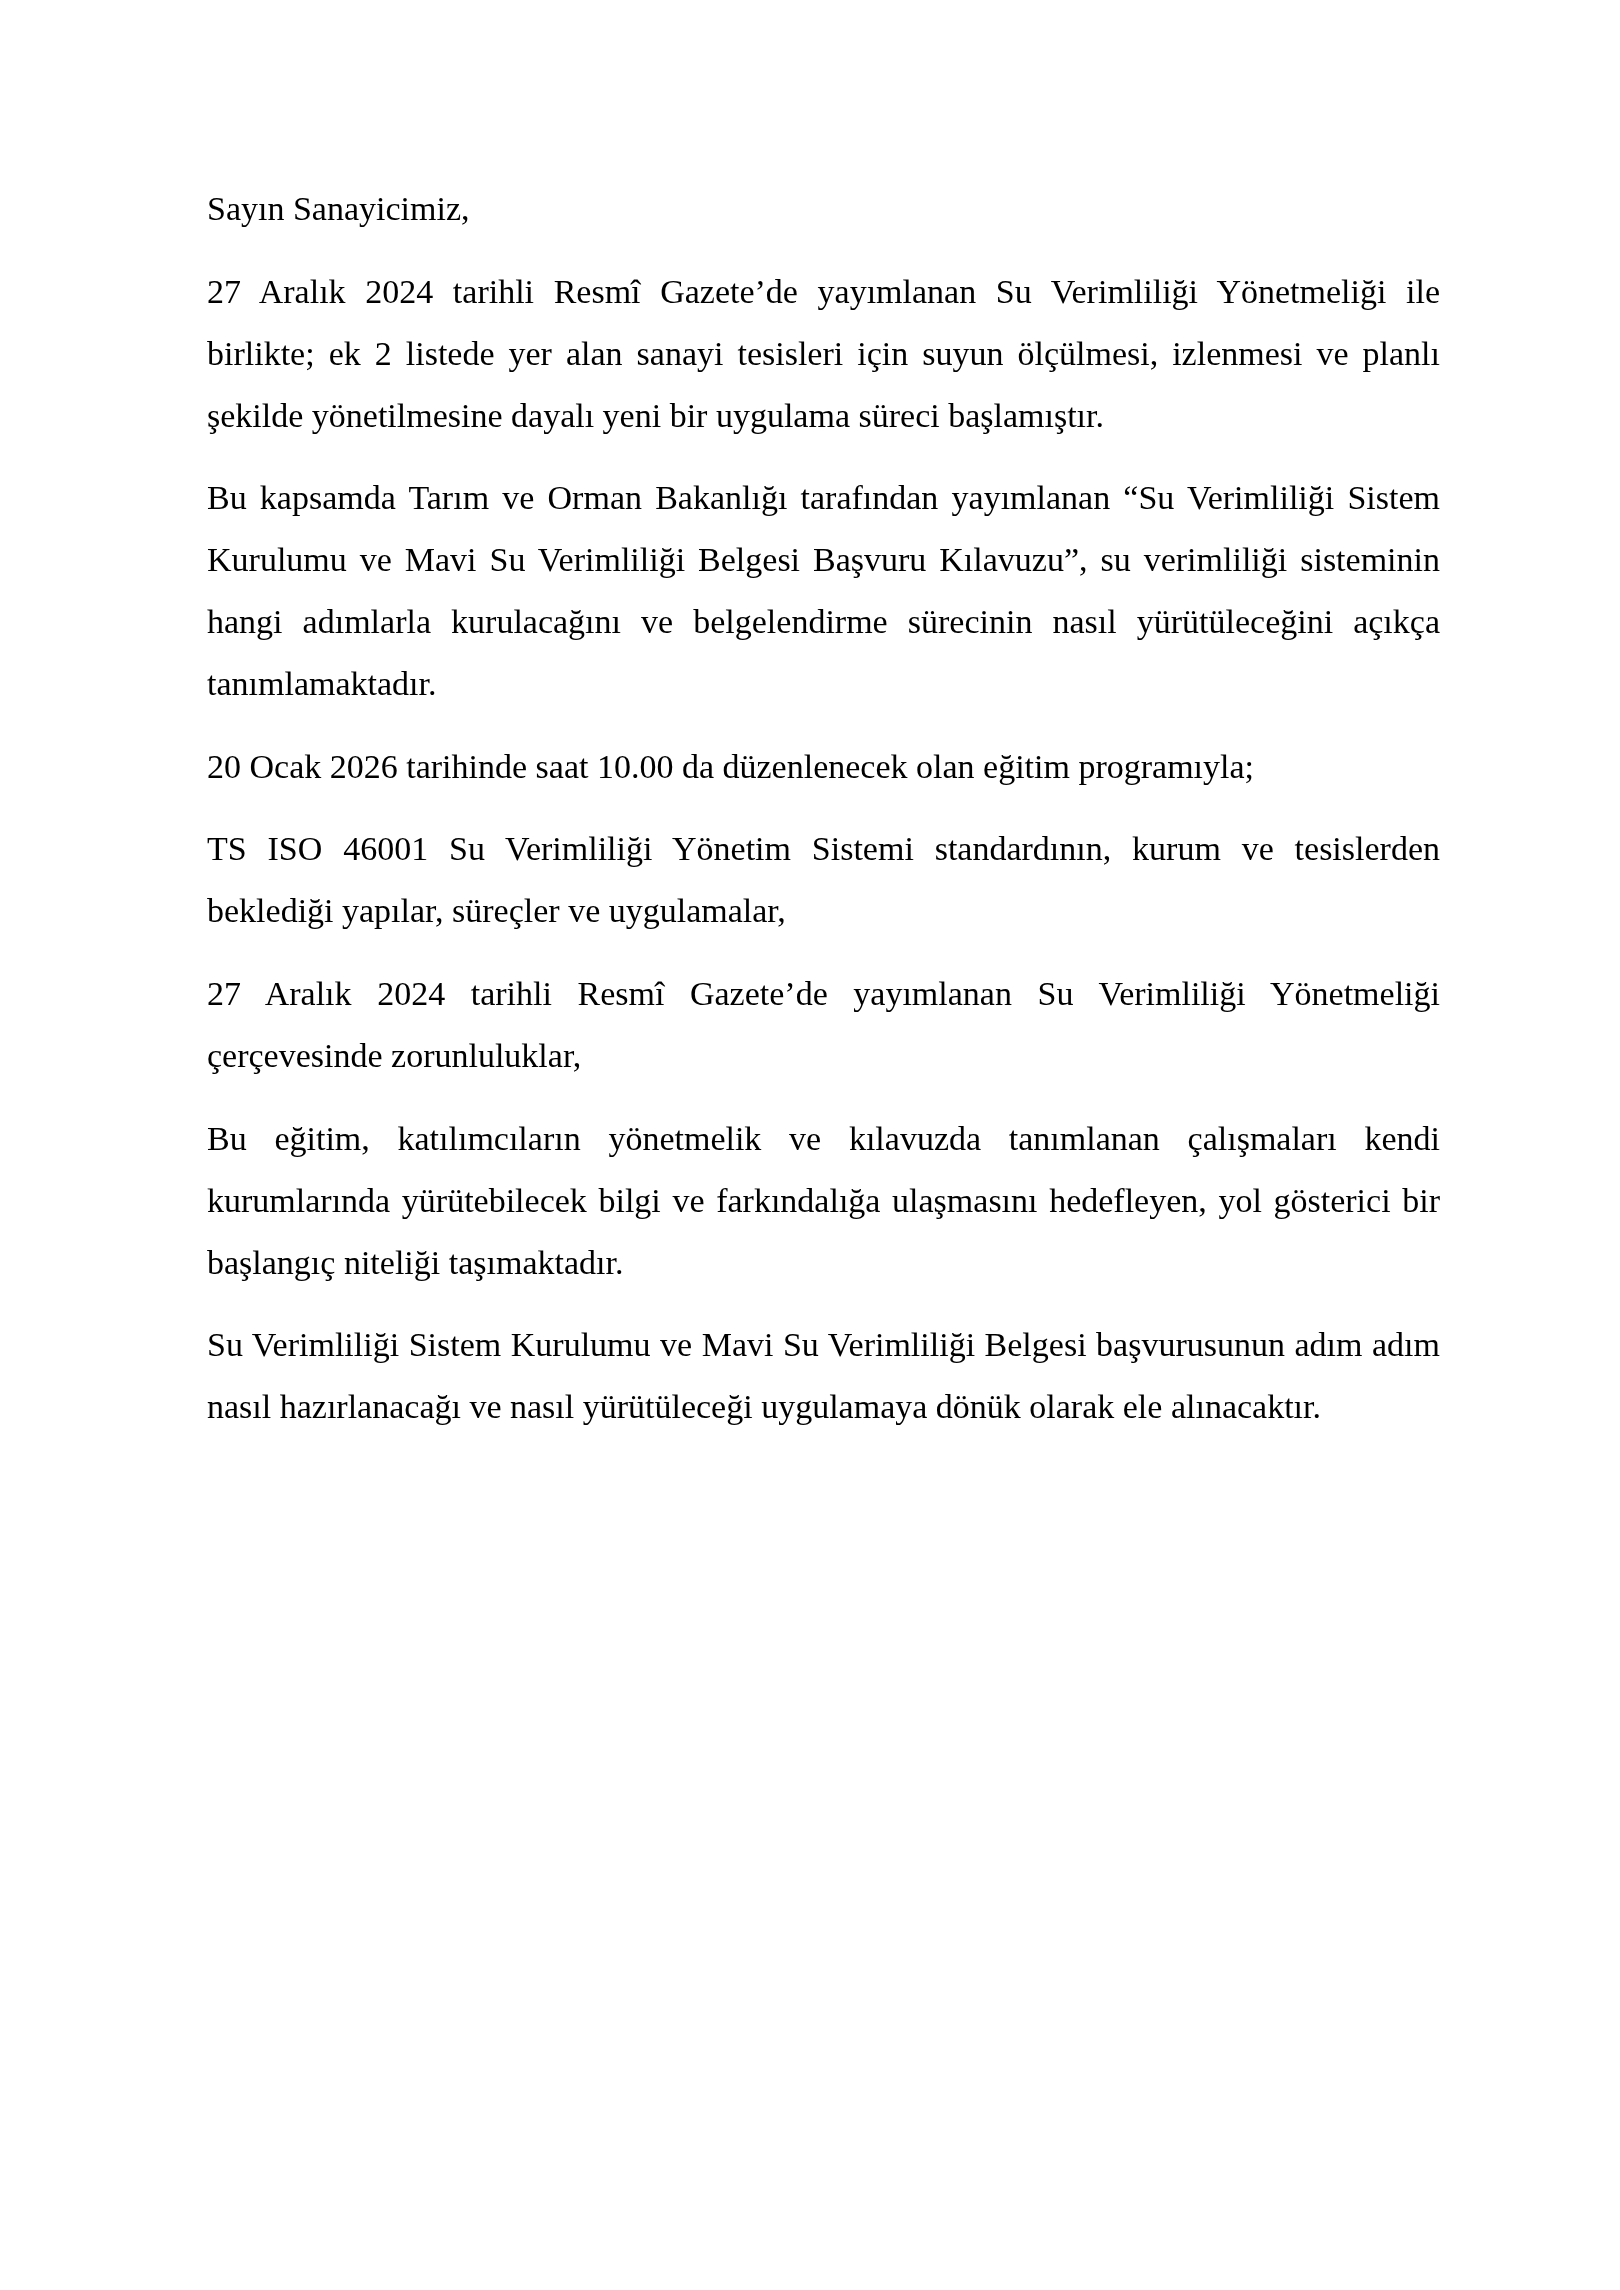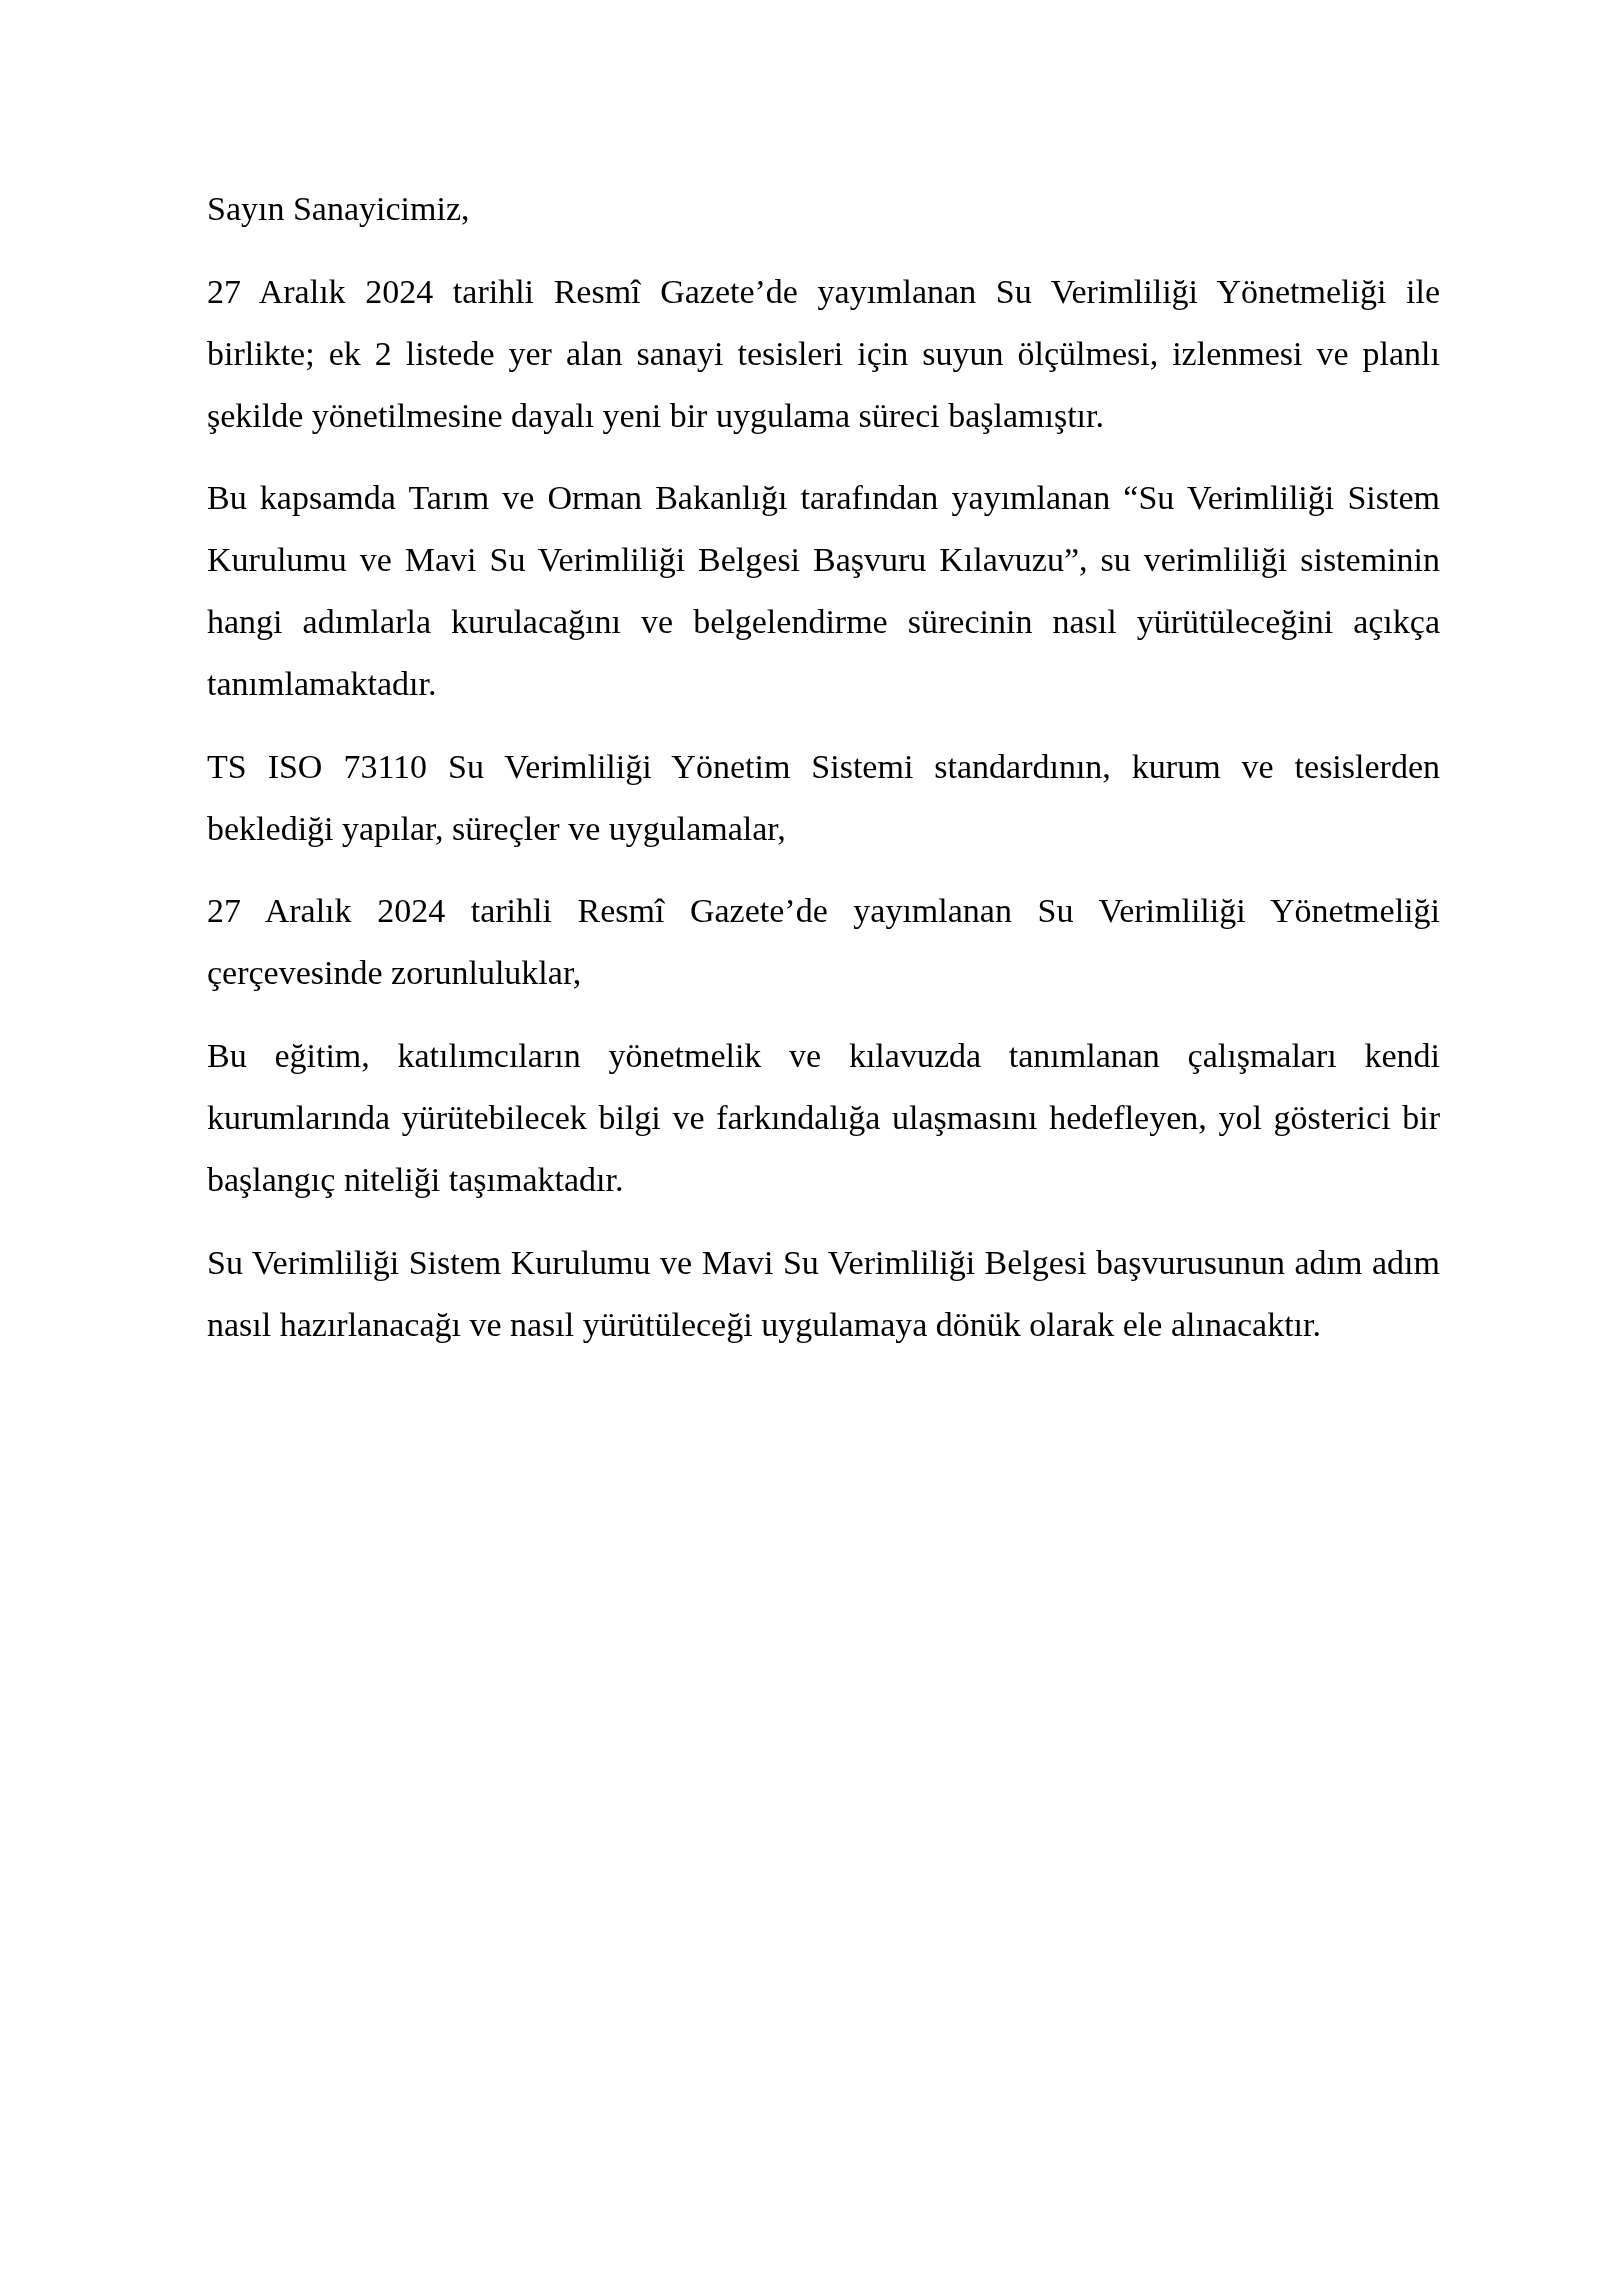--- a/index.html
+++ b/index.html
@@ -41,19 +41,20 @@
     }
   </style>
 </head>
 <body>
 
 <div class="page">
   <div class="letter-body">
     <p class="salutation">Sayın Sanayicimiz,</p>
     <p>27 Aralık 2024 tarihli Resmî Gazete’de yayımlanan Su Verimliliği Yönetmeliği ile birlikte; ek 2 listede yer alan sanayi tesisleri için suyun ölçülmesi, izlenmesi ve planlı şekilde yönetilmesine dayalı yeni bir uygulama süreci başlamıştır.</p>
     <p>Bu kapsamda Tarım ve Orman Bakanlığı tarafından yayımlanan “Su Verimliliği Sistem Kurulumu ve Mavi Su Verimliliği Belgesi Başvuru Kılavuzu”, su verimliliği sisteminin hangi adımlarla kurulacağını ve belgelendirme sürecinin nasıl yürütüleceğini açıkça tanımlamaktadır.</p>
-    <p>TS ISO 73110 Su Verimliliği Yönetim Sistemi standardının, kurum ve tesislerden beklediği yapılar, süreçler ve uygulamalar,</p>
+    <p>20 Ocak 2026 tarihinde saat 10.00 da düzenlenecek olan eğitim programıyla;</p>
+    <p>TS ISO 46001 Su Verimliliği Yönetim Sistemi standardının, kurum ve tesislerden beklediği yapılar, süreçler ve uygulamalar,</p>
     <p>27 Aralık 2024 tarihli Resmî Gazete’de yayımlanan Su Verimliliği Yönetmeliği çerçevesinde zorunluluklar,</p>
     <p>Bu eğitim, katılımcıların yönetmelik ve kılavuzda tanımlanan çalışmaları kendi kurumlarında yürütebilecek bilgi ve farkındalığa ulaşmasını hedefleyen, yol gösterici bir başlangıç niteliği taşımaktadır.</p>
     <p>Su Verimliliği Sistem Kurulumu ve Mavi Su Verimliliği Belgesi başvurusunun adım adım nasıl hazırlanacağı ve nasıl yürütüleceği uygulamaya dönük olarak ele alınacaktır.</p>
   </div>
 </div>
 
 
 </body></html>

